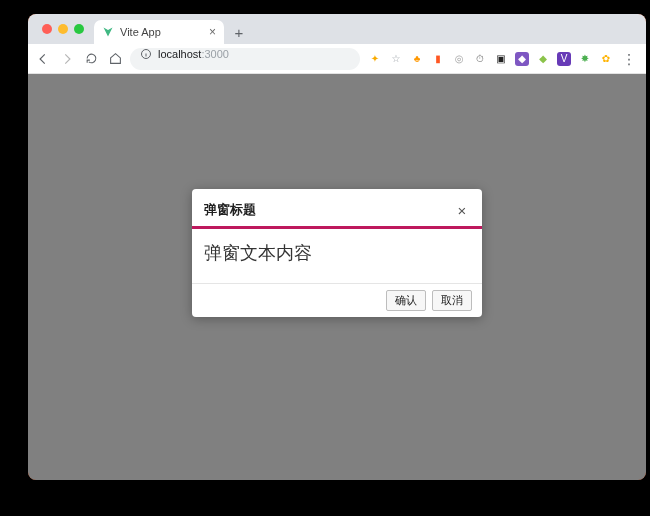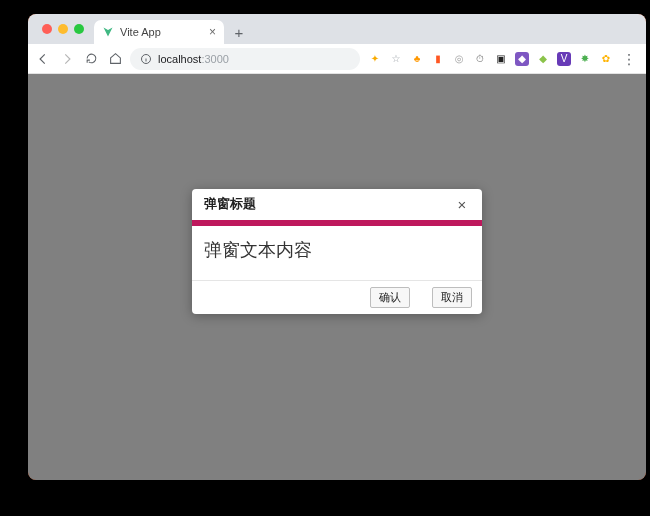--- a/index.html
+++ b/index.html
@@ -80,21 +80,21 @@
     }
     .nav-icons { display: flex; align-items: center; gap: 10px; color: #5f6368; }
     .nav-icons .ic { width: 14px; height: 14px; display: inline-flex; align-items: center; justify-content: center; }
     .nav-icons .ic.dis { color: #b6b6b6; }
     .omnibox {
       flex: 1;
       height: 22px;
       background: #f1f3f4;
       border-radius: 11px;
       display: flex;
-      align-items: center;
+      align-items: flex-start;
       padding: 0 10px;
       gap: 6px;
       font-size: 11px;
       color: #5f6368;
     }
     .omnibox .info-ic { width: 12px; height: 12px; display:inline-flex; align-items:center; justify-content:center;}
     .url-host { color: #202124; }
     .url-port { color: #9aa0a6; }
     .ext-icons {
       display: flex; align-items: center; gap: 7px;
@@ -118,22 +118,22 @@
       background: #fff;
       border-radius: 4px;
       box-shadow: 0 2px 12px rgba(0,0,0,0.3);
       font-size: 12px;
       color: #222;
     }
     .dialog-header {
       display: flex;
       align-items: center;
       justify-content: space-between;
-      padding: 6px 12px 7px 12px;
-      border-bottom: 6px solid #be185d;
+      padding: 12px 12px 7px 12px;
+      border-bottom: 3px solid #be185d;
     }
     .dialog-title {
       font-weight: 700;
       font-size: 13px;
     }
     .dialog-close {
       color: #555;
       font-size: 15px;
       line-height: 1;
       width: 16px; text-align: center;
@@ -151,21 +151,20 @@
       gap: 6px;
     }
     .dialog-footer button {
       font-size: 11px;
       padding: 2px 8px;
       background: #f7f7f7;
       border: 1px solid #bdbdbd;
       border-radius: 2px;
       color: #222;
       cursor: pointer;
-      margin-left: 16px;
     }
     
     .scroll-track {
       position: absolute;
       right: 2px;
       top: 4px;
       bottom: 4px;
       width: 6px;
     }
   </style>

